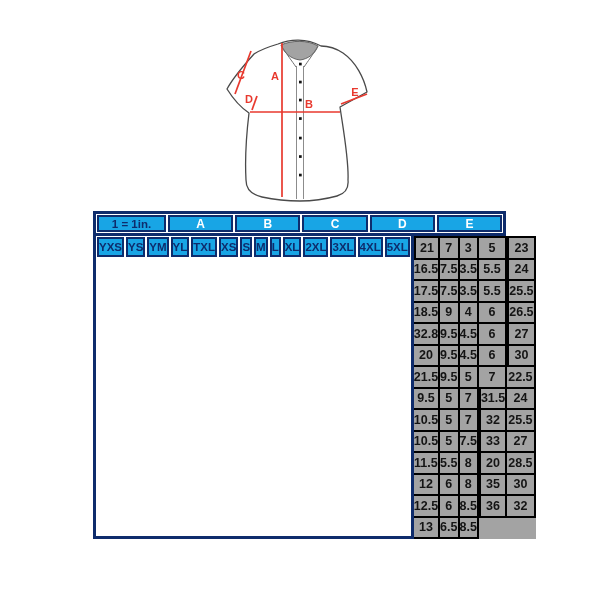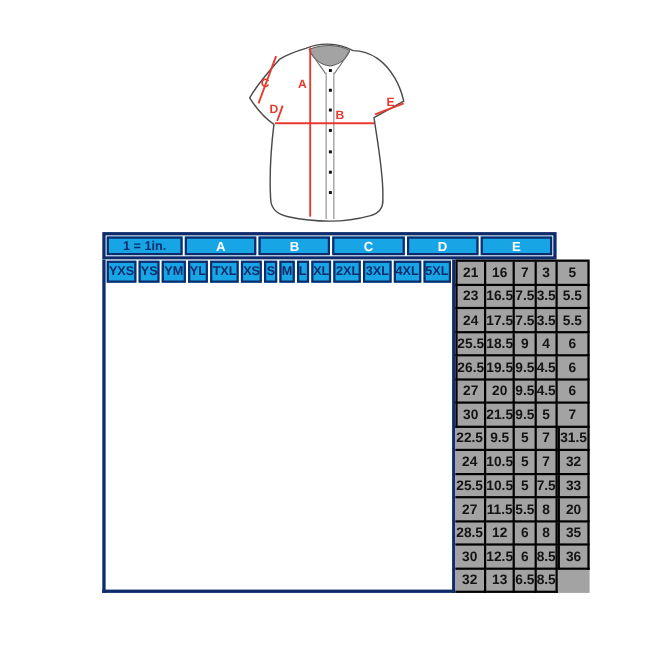--- a/index.html
+++ b/index.html
@@ -128,41 +128,40 @@
         <div class="size-cell">M</div>
         <div class="size-cell">L</div>
         <div class="size-cell">XL</div>
         <div class="size-cell">2XL</div>
         <div class="size-cell">3XL</div>
         <div class="size-cell">4XL</div>
         <div class="size-cell">5XL</div>
       </div>
     <div class="data-grid" id="data-grid">
         <div class="data-cell first">21</div>
-        <div class="data-cell">16</div>
         <div class="data-cell">7</div>
         <div class="data-cell">3</div>
         <div class="data-cell">5</div>
         <div class="data-cell first">23</div>
         <div class="data-cell">16.5</div>
         <div class="data-cell">7.5</div>
         <div class="data-cell">3.5</div>
         <div class="data-cell">5.5</div>
         <div class="data-cell first">24</div>
         <div class="data-cell">17.5</div>
         <div class="data-cell">7.5</div>
         <div class="data-cell">3.5</div>
         <div class="data-cell">5.5</div>
         <div class="data-cell first">25.5</div>
         <div class="data-cell">18.5</div>
         <div class="data-cell">9</div>
         <div class="data-cell">4</div>
         <div class="data-cell">6</div>
         <div class="data-cell first">26.5</div>
-        <div class="data-cell">19.5</div>
+        <div class="data-cell">32.8</div>
         <div class="data-cell">9.5</div>
         <div class="data-cell">4.5</div>
         <div class="data-cell">6</div>
         <div class="data-cell first">27</div>
         <div class="data-cell">20</div>
         <div class="data-cell">9.5</div>
         <div class="data-cell">4.5</div>
         <div class="data-cell">6</div>
         <div class="data-cell first">30</div>
         <div class="data-cell">21.5</div>

